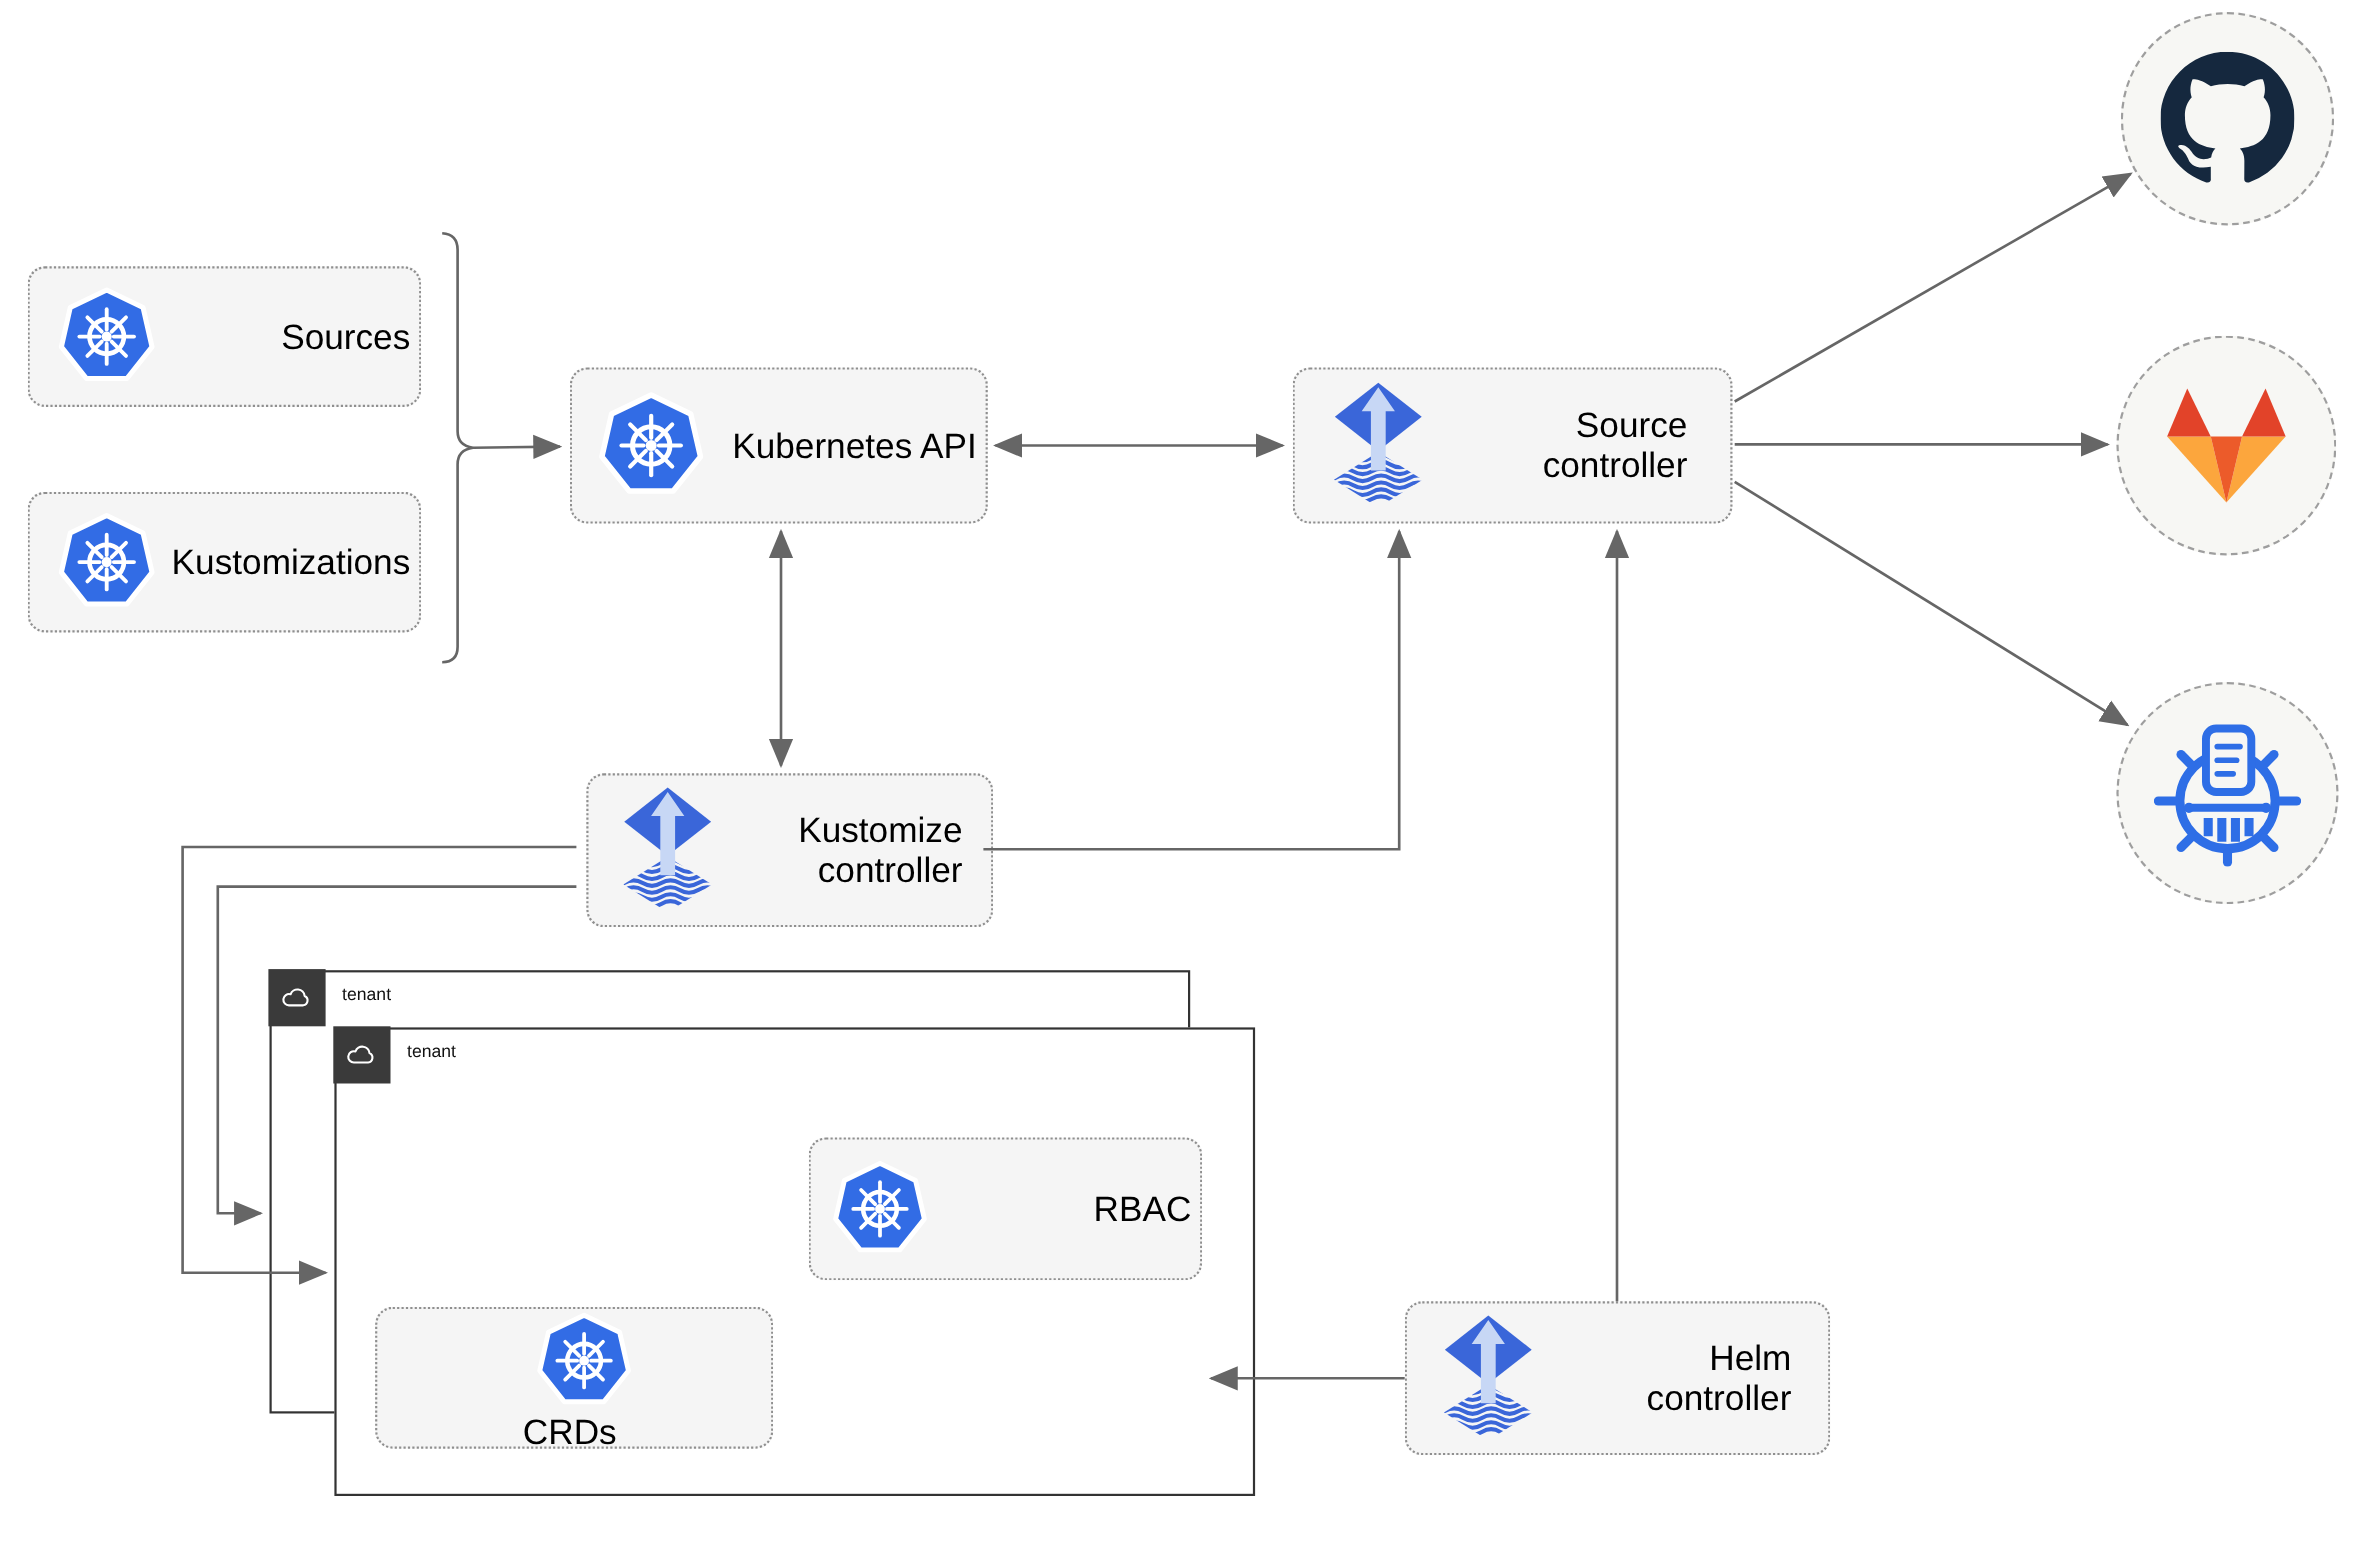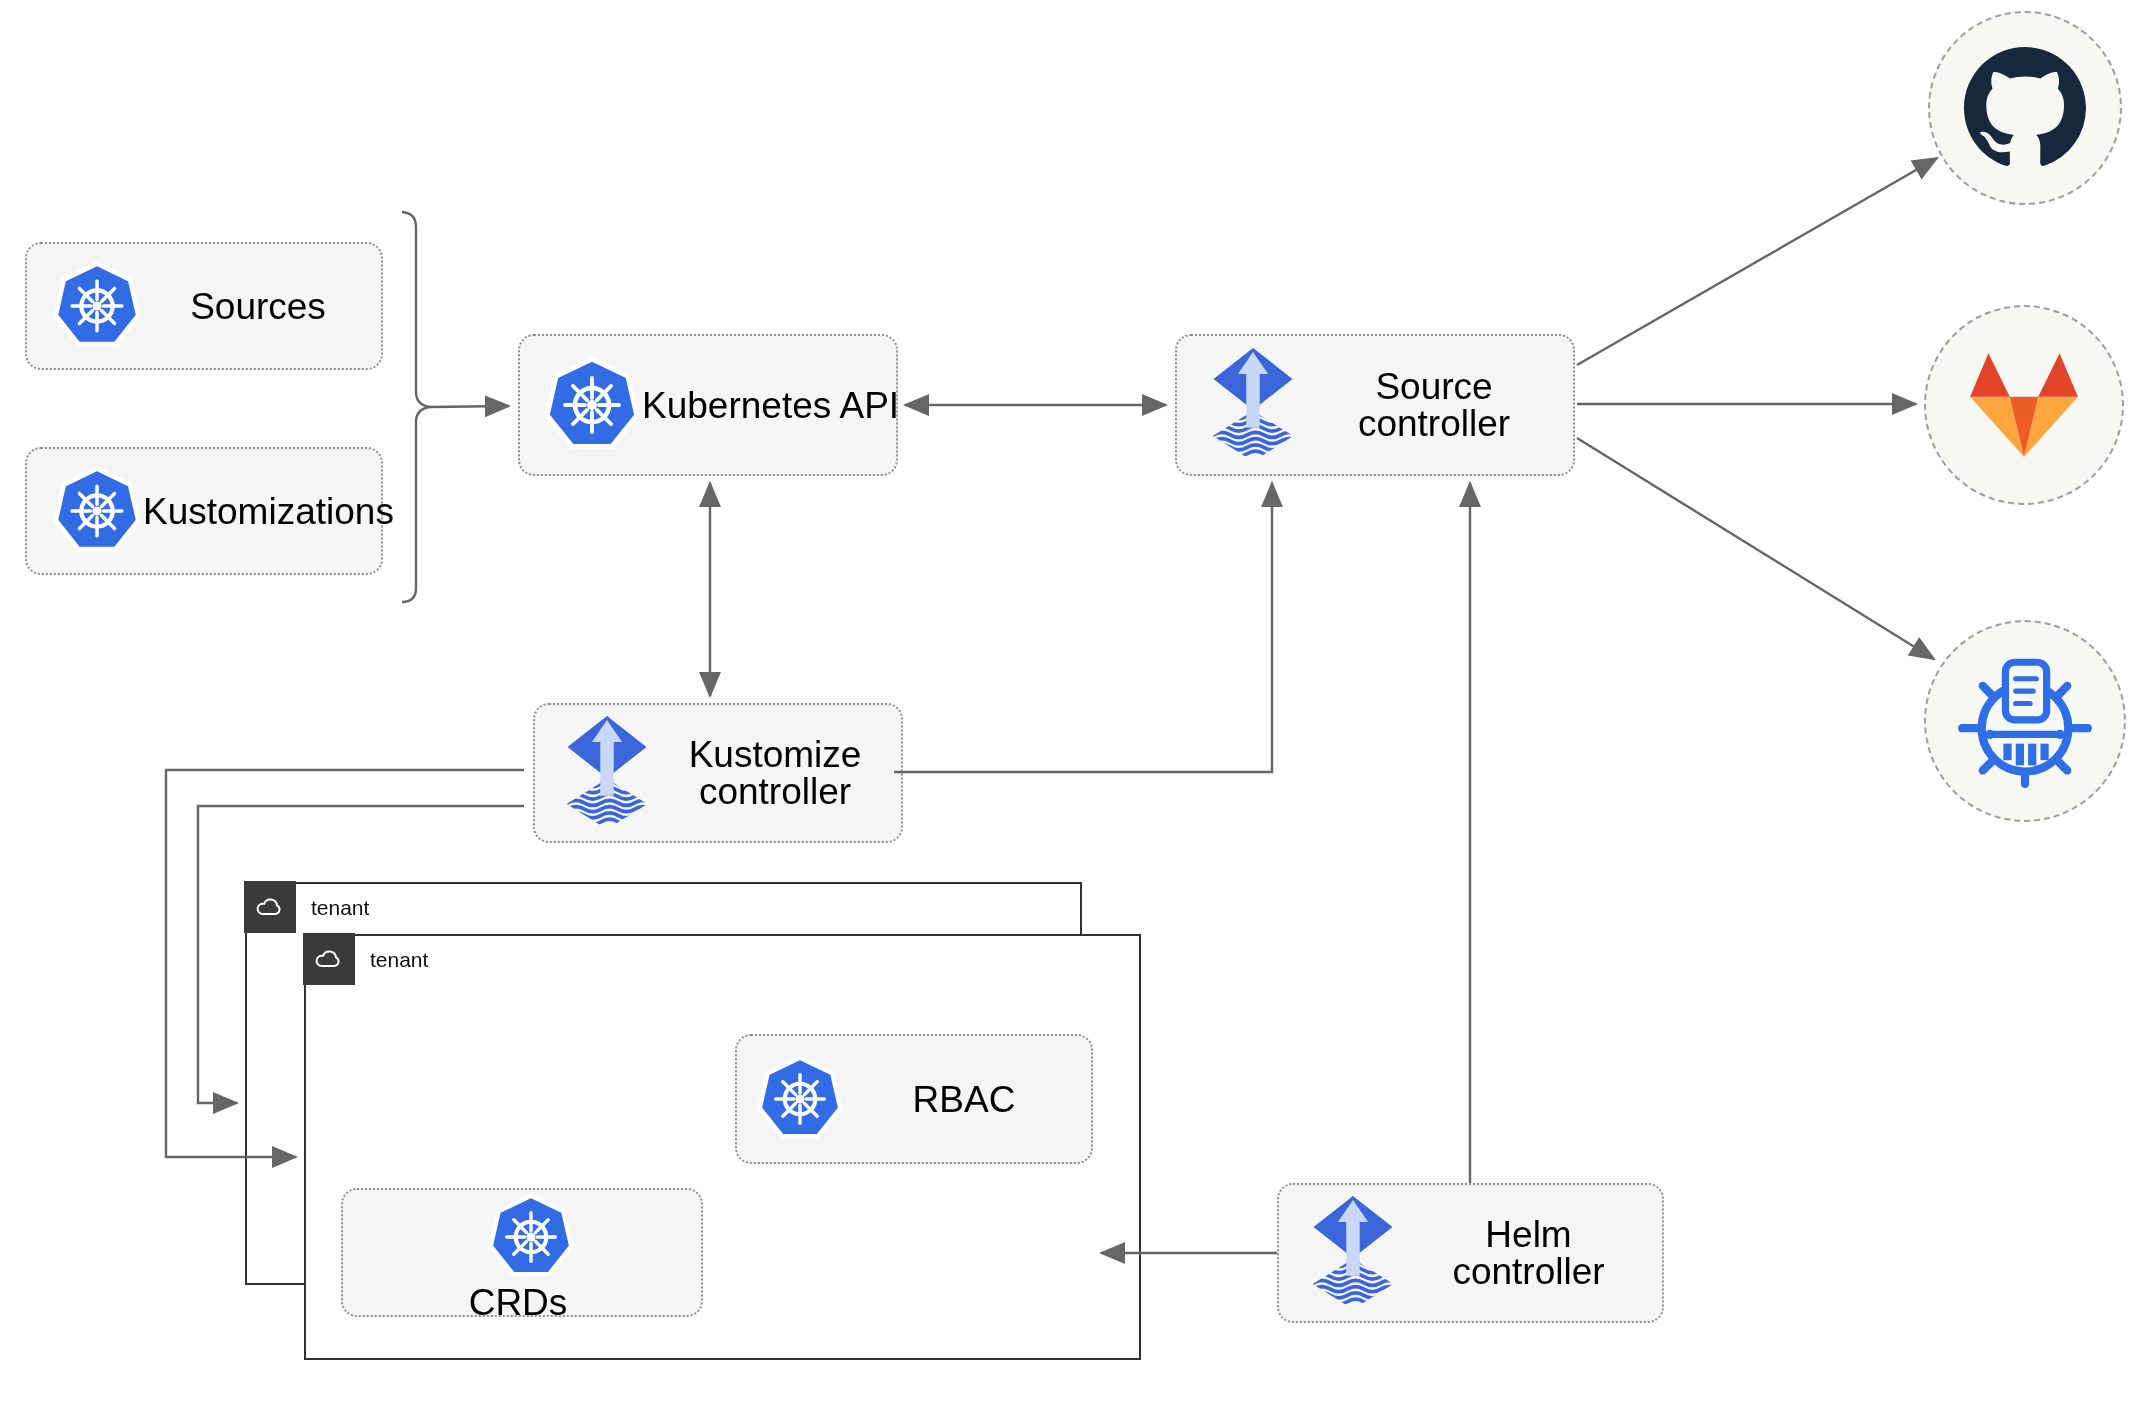--- a/index.html
+++ b/index.html
@@ -5,31 +5,31 @@
   html,body{margin:0;padding:0;background:#fff;}
   body{font-family:"Liberation Sans","DejaVu Sans",sans-serif;}
   #canvas{position:relative;width:2144px;height:1407px;background:var(--canvas-bg,#fff);overflow:hidden;}
   svg{display:block;}
   .edges{position:absolute;left:0;top:0;z-index:30;pointer-events:none;}
 
   
   .node{position:absolute;background:var(--node-fill,#f5f5f5);border:2.4px dotted var(--node-border,#8f8f8f);
         border-radius:16px;display:flex;align-items:center;box-sizing:border-box;z-index:10;}
   .node-icon{flex:none;}
-  .node-label{flex:1;text-align:center;font-size:37px;color:var(--text,#000);line-height:37px;padding-right:8px;}
+  .node-label{flex:1;text-align:right;font-size:32px;color:var(--text,#000);line-height:37px;padding-right:8px;}
   .node--controller .node-label{flex:none;max-width:200px;margin-left:auto;margin-right:auto;padding-right:0;}
   .nowrap{white-space:nowrap;}
 
   
   .tenant{position:absolute;background:#fff;border:2.6px solid var(--tenant-border,#333);box-sizing:border-box;}
   .tenant-back{z-index:5;}
   .tenant-front{z-index:8;}
   .tenant-tab{position:absolute;left:-2.6px;top:-2.6px;width:52px;height:52px;
               background:var(--tenant-header-bg,#3a3a3a);display:flex;align-items:center;justify-content:center;}
-  .tenant-label{position:absolute;left:64px;top:12px;font-size:21px;color:#111;}
+  .tenant-label{position:absolute;left:64px;top:12px;font-size:16px;color:#111;}
 
   
   .endpoint{position:absolute;border:2.6px dashed #9e9e9e;border-radius:50%;
             background:var(--circle-fill,#f7f7f4);display:flex;align-items:center;justify-content:center;
             box-sizing:border-box;z-index:10;}
 </style>
 </head>
 <body>
 
 <svg width="0" height="0" style="position:absolute" aria-hidden="true">

